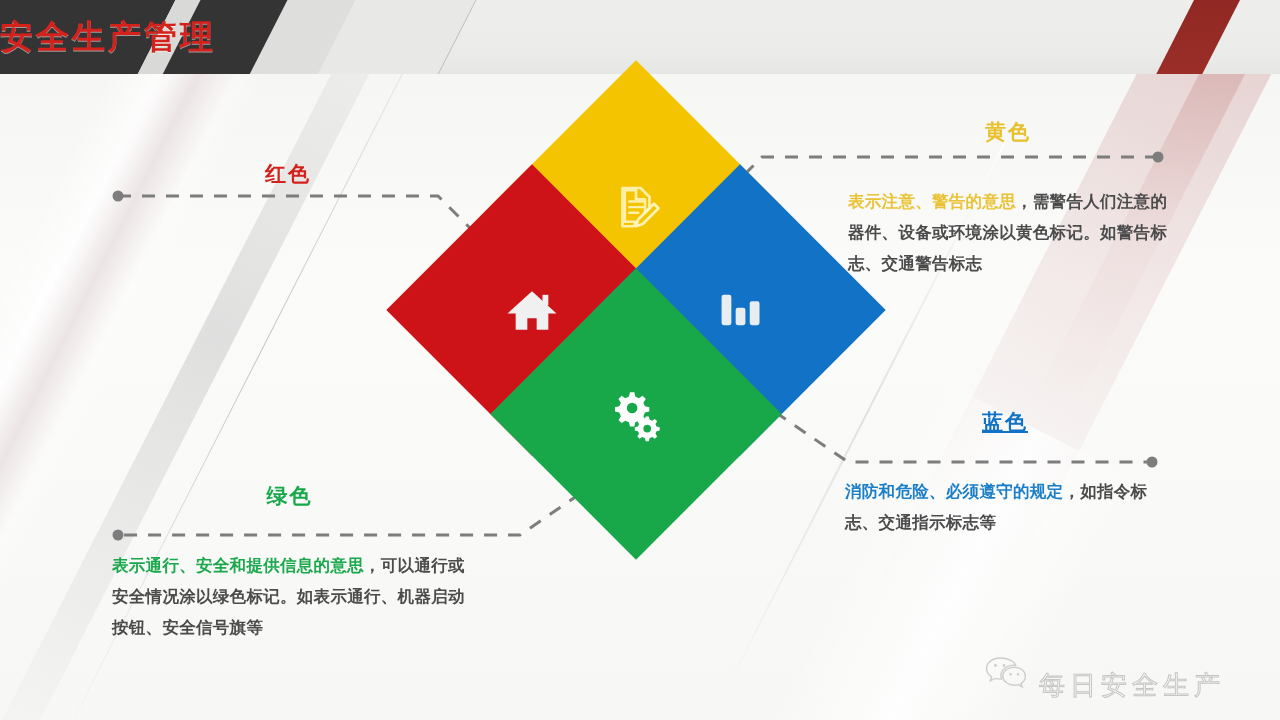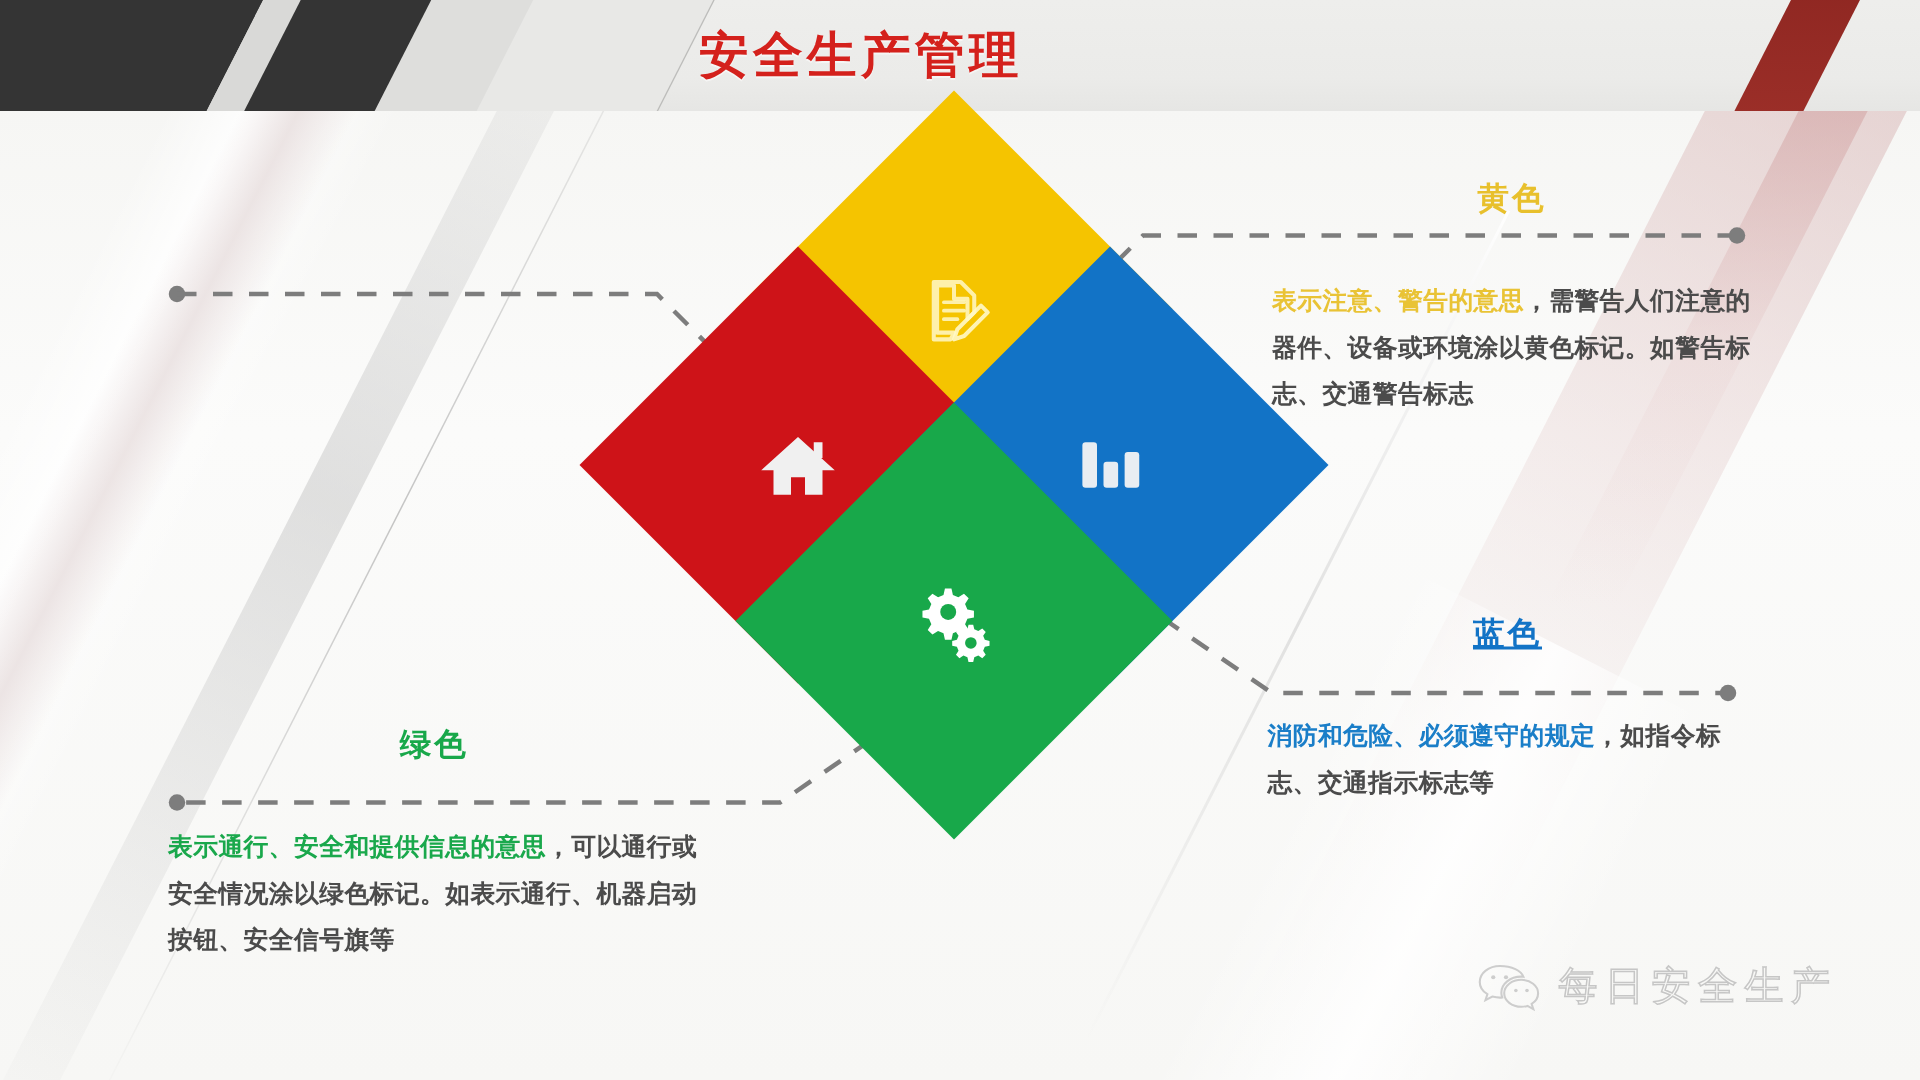--- a/index.html
+++ b/index.html
@@ -44,21 +44,21 @@
      background:#d9d9d7;transform:skewX(-27deg);}
   .hdr-gray2{position:absolute;left:262px;top:-30px;width:70px;height:160px;
      background:#dededc;transform:skewX(-27deg);}
   .hdr-gray3{position:absolute;left:330px;top:-30px;width:120px;height:160px;
      background:#e8e8e6;transform:skewX(-27deg);}
   .hdr-hair{position:absolute;left:450px;top:-30px;width:1px;height:160px;
      background:#bdbdbb;transform:skewX(-27deg);}
   .hdr-red{position:absolute;left:1168px;top:-34px;width:46px;height:170px;
      background:linear-gradient(180deg,#8c2520,#a3332c);transform:skewX(-27deg);}
   .hdr-title{position:absolute;left:0;top:0;width:1148px;height:74px;
-     display:flex;align-items:center;justify-content:center;}
+     display:flex;align-items:center;justify-content:flex-start;}
   .hdr-title span{font-size:33px;font-weight:bold;color:#d4211c;letter-spacing:3px;
      text-shadow:0 1px 0 rgba(255,255,255,.5);}
 
   
   .red-fade{position:absolute;left:1115px;top:74px;width:46px;height:330px;
      background:linear-gradient(180deg,rgba(205,150,150,.45),rgba(232,205,205,.25),rgba(255,255,255,0));
      transform:skewX(-27deg);pointer-events:none;}
 
   
   .connectors{position:absolute;inset:0;}
@@ -94,21 +94,21 @@
 
   .green-block{left:112px;top:482px;width:355px;}
   .green-block .blk-title{color:#18a84a;text-align:center;}
   .green-block .hl{color:#1aa84c;}
 
   .title-row{display:flex;justify-content:center;}
   .body-text{margin-top:40px;}
 
   
   .watermark{position:absolute;left:985px;top:640px;display:flex;align-items:center;gap:12px;opacity:.75;}
-  .wm-text{font-size:26px;letter-spacing:5px;color:transparent;
+  .wm-text{font-size:26px;letter-spacing:5px;color:transparent;margin-top:28px;
      -webkit-text-stroke:1px #b6b6b6;}
 </style>
 </head>
 <body>
 
 <div class="slide">
 
   <div class="bg-layer">
     <div class="streak streak-a"></div>
     <div class="streak streak-b"></div>
@@ -204,20 +204,23 @@
             <circle cx="20.8" cy="19" r="4.4" fill="#18a84a"></circle>
             <path d="M32 26 l2.6 0 .6 2.6 2.2 .9 2.2-1.4 1.9 1.9 -1.4 2.2 .9 2.2 2.6 .6 0 2.6 -2.6 .6 -.9 2.2 1.4 2.2 -1.9 1.9 -2.2-1.4 -2.2 .9 -.6 2.6 -2.6 0 -.6-2.6 -2.2-.9 -2.2 1.4 -1.9-1.9 1.4-2.2 -.9-2.2 -2.6-.6 0-2.6 2.6-.6 .9-2.2 -1.4-2.2 1.9-1.9 2.2 1.4 2.2-.9z"></path>
             <circle cx="33.3" cy="36.1" r="3.2" fill="#18a84a"></circle>
           </g>
         </svg>
       </div>
     </div>
   </div>
 
   <div class="block red-block">
+    <div class="title-row">
+        <span class="blk-title">红色</span>
+      </div>
   </div>
 
   <div class="block yellow-block">
     <div class="title-row">
         <span class="blk-title">黄色</span>
       </div>
     <div class="blk-body body-text">
       <span class="hl">表示注意、警告的意思</span><span>，需警告人们注意的器件、设备或环境涂以黄色标记。如警告标志、交通警告标志</span>
     </div>
   </div>

